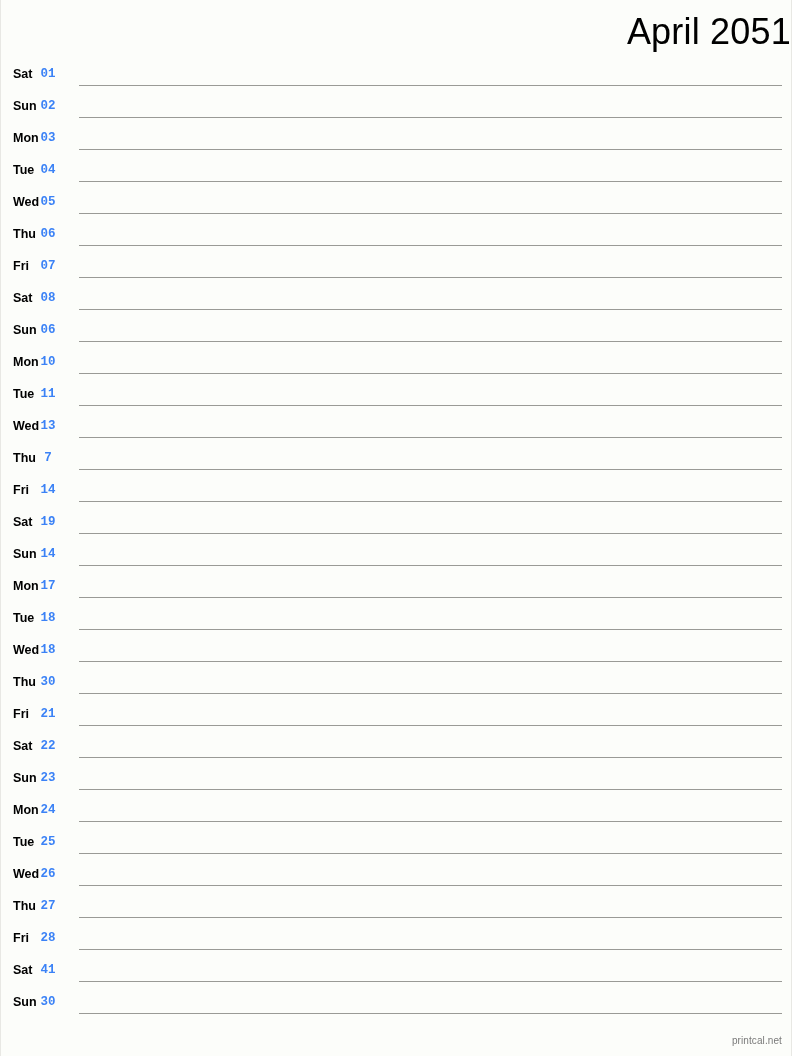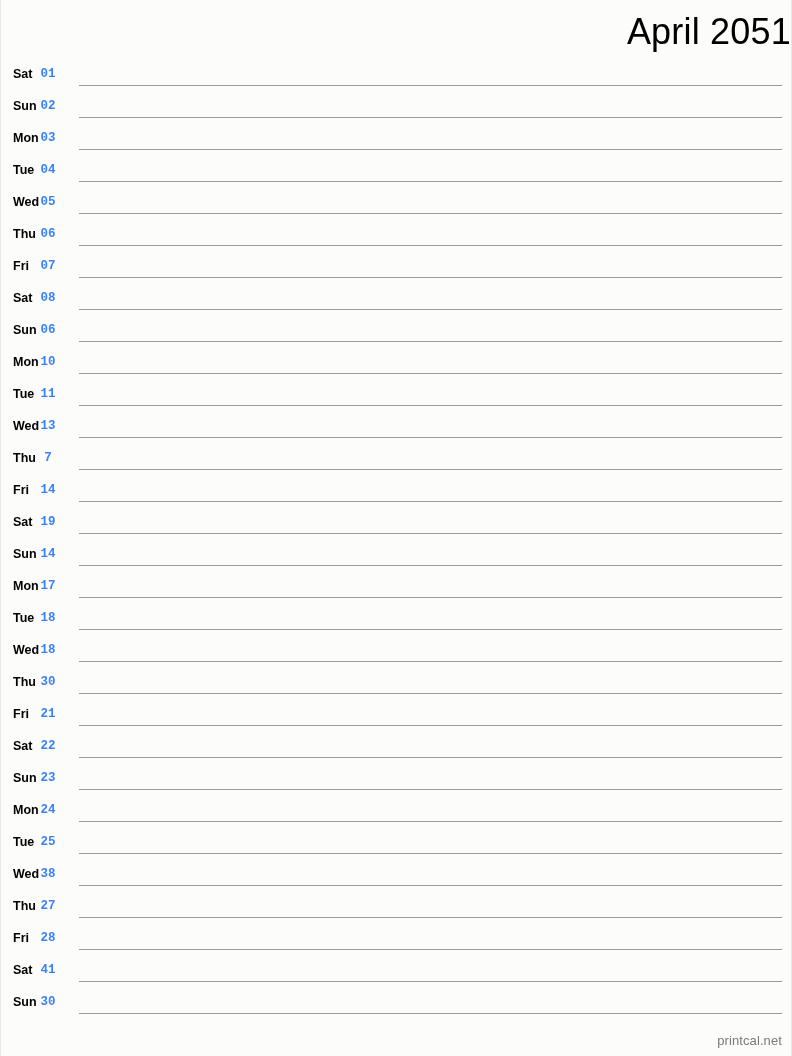--- a/index.html
+++ b/index.html
@@ -73,21 +73,21 @@
     left: 78px;
     right: 9px;
     top: 25px;
     height: 0;
     border-bottom: 1px solid #9a9a96;
   }
   .footer {
     position: absolute;
     right: 9px;
     bottom: 9px;
-    font-size: 13px;
+    font-size: 10px;
     color: #7a7a7a;
     line-height: 12px;
     letter-spacing: 0.1px;
   }
 </style>
 </head>
 <body>
 
 <div class="page">
 
@@ -214,21 +214,21 @@
         <span class="day-number">24</span>
         <div class="day-rule"></div>
       </div>
       <div class="day-row">
         <span class="day-weekday">Tue</span>
         <span class="day-number">25</span>
         <div class="day-rule"></div>
       </div>
       <div class="day-row">
         <span class="day-weekday">Wed</span>
-        <span class="day-number">38</span>
+        <span class="day-number">26</span>
         <div class="day-rule"></div>
       </div>
       <div class="day-row">
         <span class="day-weekday">Thu</span>
         <span class="day-number">27</span>
         <div class="day-rule"></div>
       </div>
       <div class="day-row">
         <span class="day-weekday">Fri</span>
         <span class="day-number">28</span>

